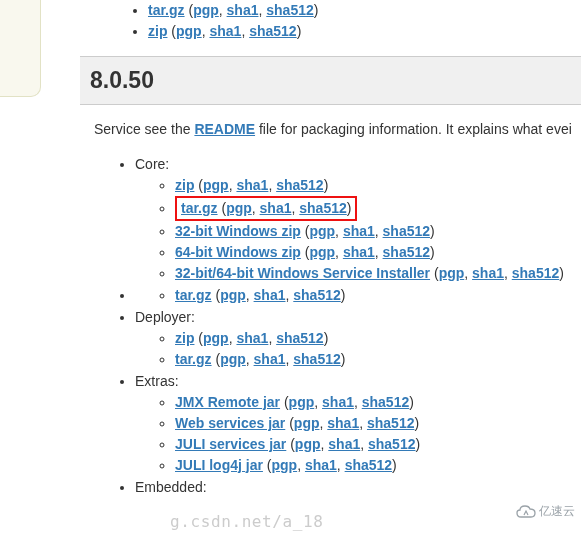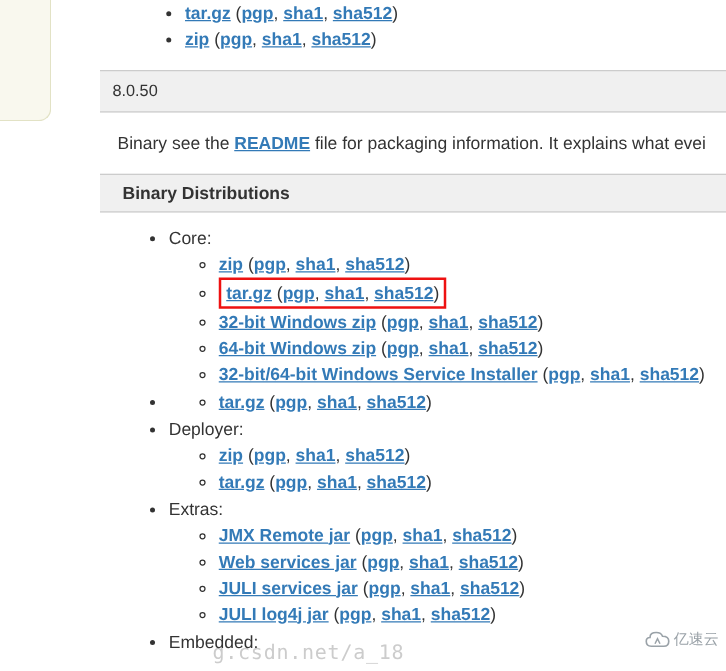--- a/index.html
+++ b/index.html
@@ -32,22 +32,22 @@
     margin: 0 0 10px 28px;
     padding: 0 0 0 40px;
   }
   .top-list li { list-style: disc; }
   .version-hdr {
     margin-top: 14px;
     background: #f0f0f0;
     border-top: 1px solid #ccc;
     border-bottom: 1px solid #ccc;
     padding: 6px 10px;
-    font-size: 13px;
-    font-weight: normal;
+    font-size: 23px;
+    font-weight: bold;
     color: #333;
   }
   .intro {
     margin: 14px 0 14px 14px;
     white-space: nowrap;
     overflow: hidden;
   }
   .section-hdr {
     margin-top: 6px;
     background: #f0f0f0;
@@ -98,24 +98,23 @@
 <div class="content">
 
   <ul class="top-list" id="top-list">
       <li><a href="#">tar.gz</a> (<a href="#">pgp</a>, <a href="#">sha1</a>, <a href="#">sha512</a>)</li>
       <li><a href="#">zip</a> (<a href="#">pgp</a>, <a href="#">sha1</a>, <a href="#">sha512</a>)</li>
     </ul>
 
   <div class="version-hdr">8.0.50</div>
 
   <div class="intro">
-    <span>Binary see the </span><a href="#">README</a><span> file for packaging information. It explains what evei</span>
+    <span>Service see the </span><a href="#">README</a><span> file for packaging information. It explains what evei</span>
   </div>
 
-  <div class="section-hdr">Binary Distributions</div>
 
   <ul class="outer" id="dist-list">
       <li><span>Core:</span><ul class="inner">
           <li><a href="#">zip</a> (<a href="#">pgp</a>, <a href="#">sha1</a>, <a href="#">sha512</a>)</li>
           <li><span class="hl"><a href="#">tar.gz</a> (<a href="#">pgp</a>, <a href="#">sha1</a>, <a href="#">sha512</a>)</span></li>
           <li><a href="#">32-bit Windows zip</a> (<a href="#">pgp</a>, <a href="#">sha1</a>, <a href="#">sha512</a>)</li>
           <li><a href="#">64-bit Windows zip</a> (<a href="#">pgp</a>, <a href="#">sha1</a>, <a href="#">sha512</a>)</li>
           <li><a href="#">32-bit/64-bit Windows Service Installer</a> (<a href="#">pgp</a>, <a href="#">sha1</a>, <a href="#">sha512</a>)</li>
         </ul></li>
       <li><ul class="inner">

